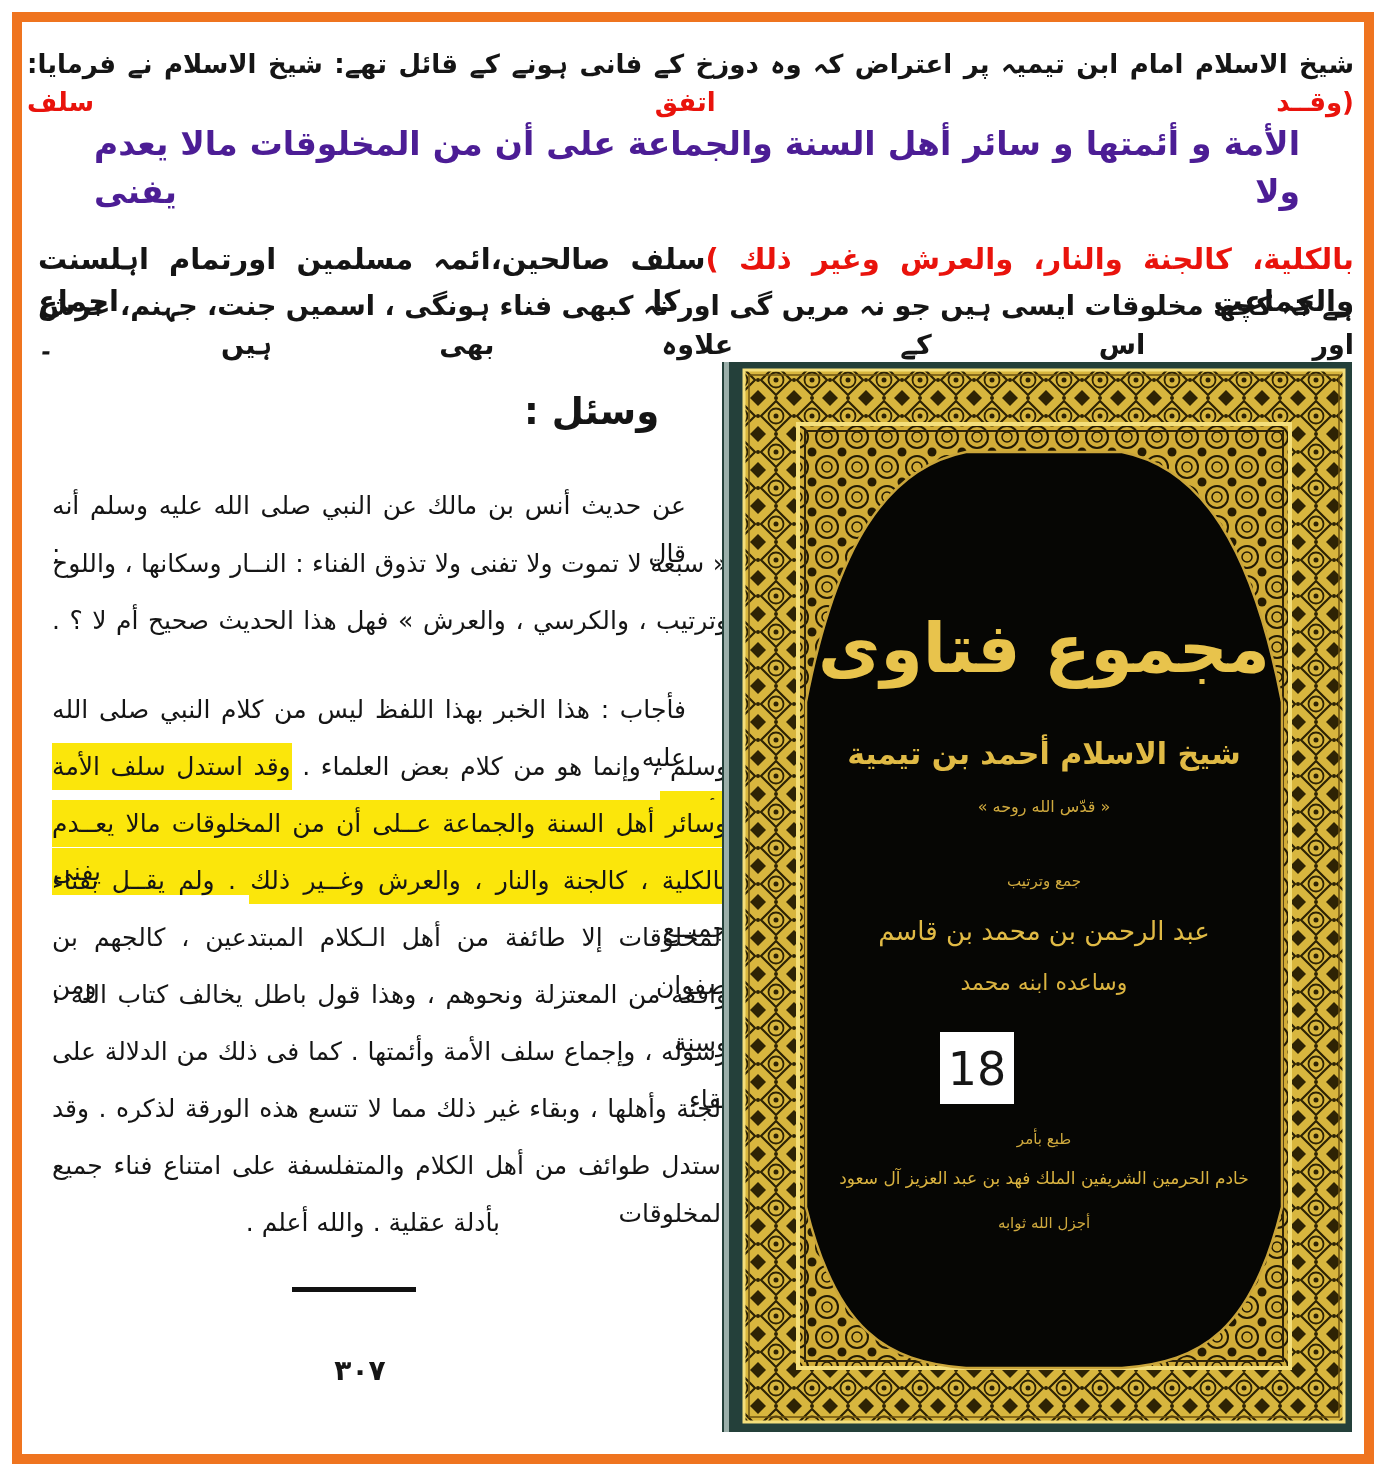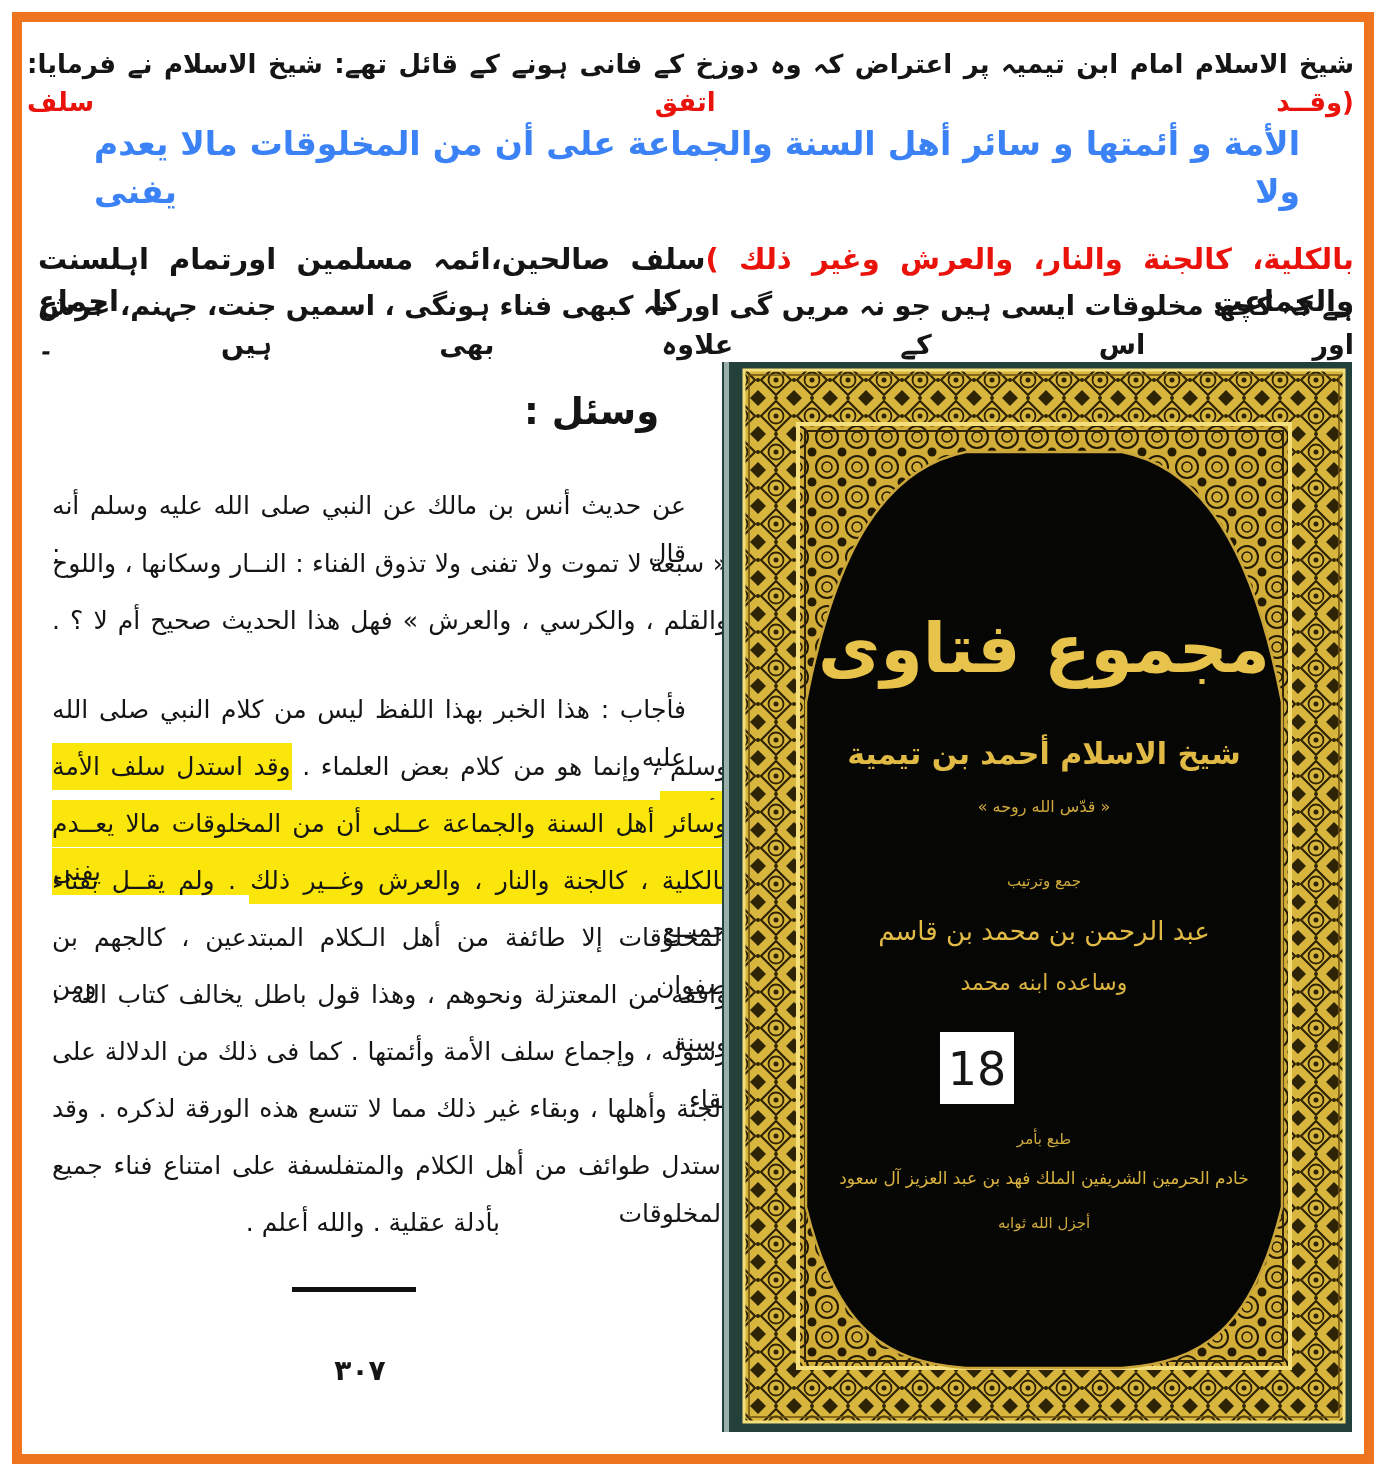--- a/index.html
+++ b/index.html
@@ -7,21 +7,21 @@
     width:1386px;height:1476px;position:relative;background:#ffffff;
     font-family:"DejaVu Sans",sans-serif;color:#151515;overflow:hidden;
   }
   .page-frame{position:absolute;inset:12px;border:10px solid #ef741f;pointer-events:none;}
   
   .hline{
     position:absolute;direction:rtl;text-align:justify;text-align-last:justify;
     text-justify:inter-word;white-space:normal;line-height:1.45;
   }
   .h1{left:27px;right:32px;top:46px;font-size:26px;font-weight:bold;}
-  .h2{left:94px;right:86px;top:120px;font-size:33px;font-weight:bold;color:#3b82f6;}
+  .h2{left:94px;right:86px;top:120px;font-size:33px;font-weight:bold;color:#4c1d95;}
   .h3{left:38px;right:32px;top:202px;font-size:29px;font-weight:bold;margin-top:36px;}
   .h4{left:38px;right:32px;top:286px;font-size:27px;font-weight:bold;}
   .red{color:#e9130c;}
   
   .q-heading{position:absolute;left:524px;top:390px;font-size:37px;font-weight:bold;direction:rtl;}
   .scan-line{
     position:absolute;left:52px;width:676px;direction:rtl;font-size:25px;
     text-align:justify;text-align-last:justify;text-justify:inter-word;
     line-height:1.9;box-sizing:border-box;
   }
@@ -47,21 +47,21 @@
 <div class="hline h2">الأمة و أئمتها و سائر أهل السنة والجماعة على أن من المخلوقات مالا يعدم ولا يفنى</div>
 
 <div class="hline h3"><span class="red">بالكلية، كالجنة والنار، والعرش وغير ذلك )</span><span>سلف صالحین،ائمہ مسلمین اورتمام اہلسنت والجماعت کا اجماع</span></div>
 
 <div class="hline h4">ہے کہ کچھ مخلوقات ایسی ہیں جو نہ مریں گی اور نہ کبھی فناء ہونگی ، اسمیں جنت، جہنم، عرش اور اس کے علاوہ بھی ہیں ۔</div>
 
 <div class="q-heading">وسئل :</div>
 
 <div class="scan-line indent" style="top:482px">عن حديث أنس بن مالك عن النبي صلى الله عليه وسلم أنه قال :</div>
 <div class="scan-line" style="top:540px">« سبعة لا تموت ولا تفنى ولا تذوق الفناء : النــار وسكانها ، واللوح ،</div>
-<div class="scan-line" style="top:597px">والقلم ، والكرسي ، والعرش » فهل هذا الحديث صحيح أم لا ؟ .</div>
+<div class="scan-line" style="top:597px">وترتيب ، والكرسي ، والعرش » فهل هذا الحديث صحيح أم لا ؟ .</div>
 
 <div class="scan-line indent" style="top:686px">فأجاب : هذا الخبر بهذا اللفظ ليس من كلام النبي صلى الله عليه</div>
 <div class="scan-line" style="top:743px"><span>وسلم ، وإنما هو من كلام بعض العلماء . </span><span class="hl">وقد استدل سلف الأمة وأئمتها</span></div>
 <div class="scan-line" style="top:800px"><span class="hl">وسائر أهل السنة والجماعة عــلى أن من المخلوقات مالا يعــدم ولا يفنى</span></div>
 <div class="scan-line" style="top:857px"><span class="hl">بالكلية ، كالجنة والنار ، والعرش وغــير ذلك</span><span> . ولم يقــل بفناء جميــع</span></div>
 <div class="scan-line" style="top:914px">المخلوقات إلا طائفة من أهل الـكلام المبتدعين ، كالجهم بن صفوان ومن</div>
 <div class="scan-line" style="top:971px">وافقه من المعتزلة ونحوهم ، وهذا قول باطل يخالف كتاب الله ، وسنة</div>
 <div class="scan-line" style="top:1028px">رسوله ، وإجماع سلف الأمة وأئمتها . كما فى ذلك من الدلالة على بقاء</div>
 <div class="scan-line" style="top:1085px">الجنة وأهلها ، وبقاء غير ذلك مما لا تتسع هذه الورقة لذكره . وقد</div>
 <div class="scan-line" style="top:1142px">استدل طوائف من أهل الكلام والمتفلسفة على امتناع فناء جميع المخلوقات</div>

